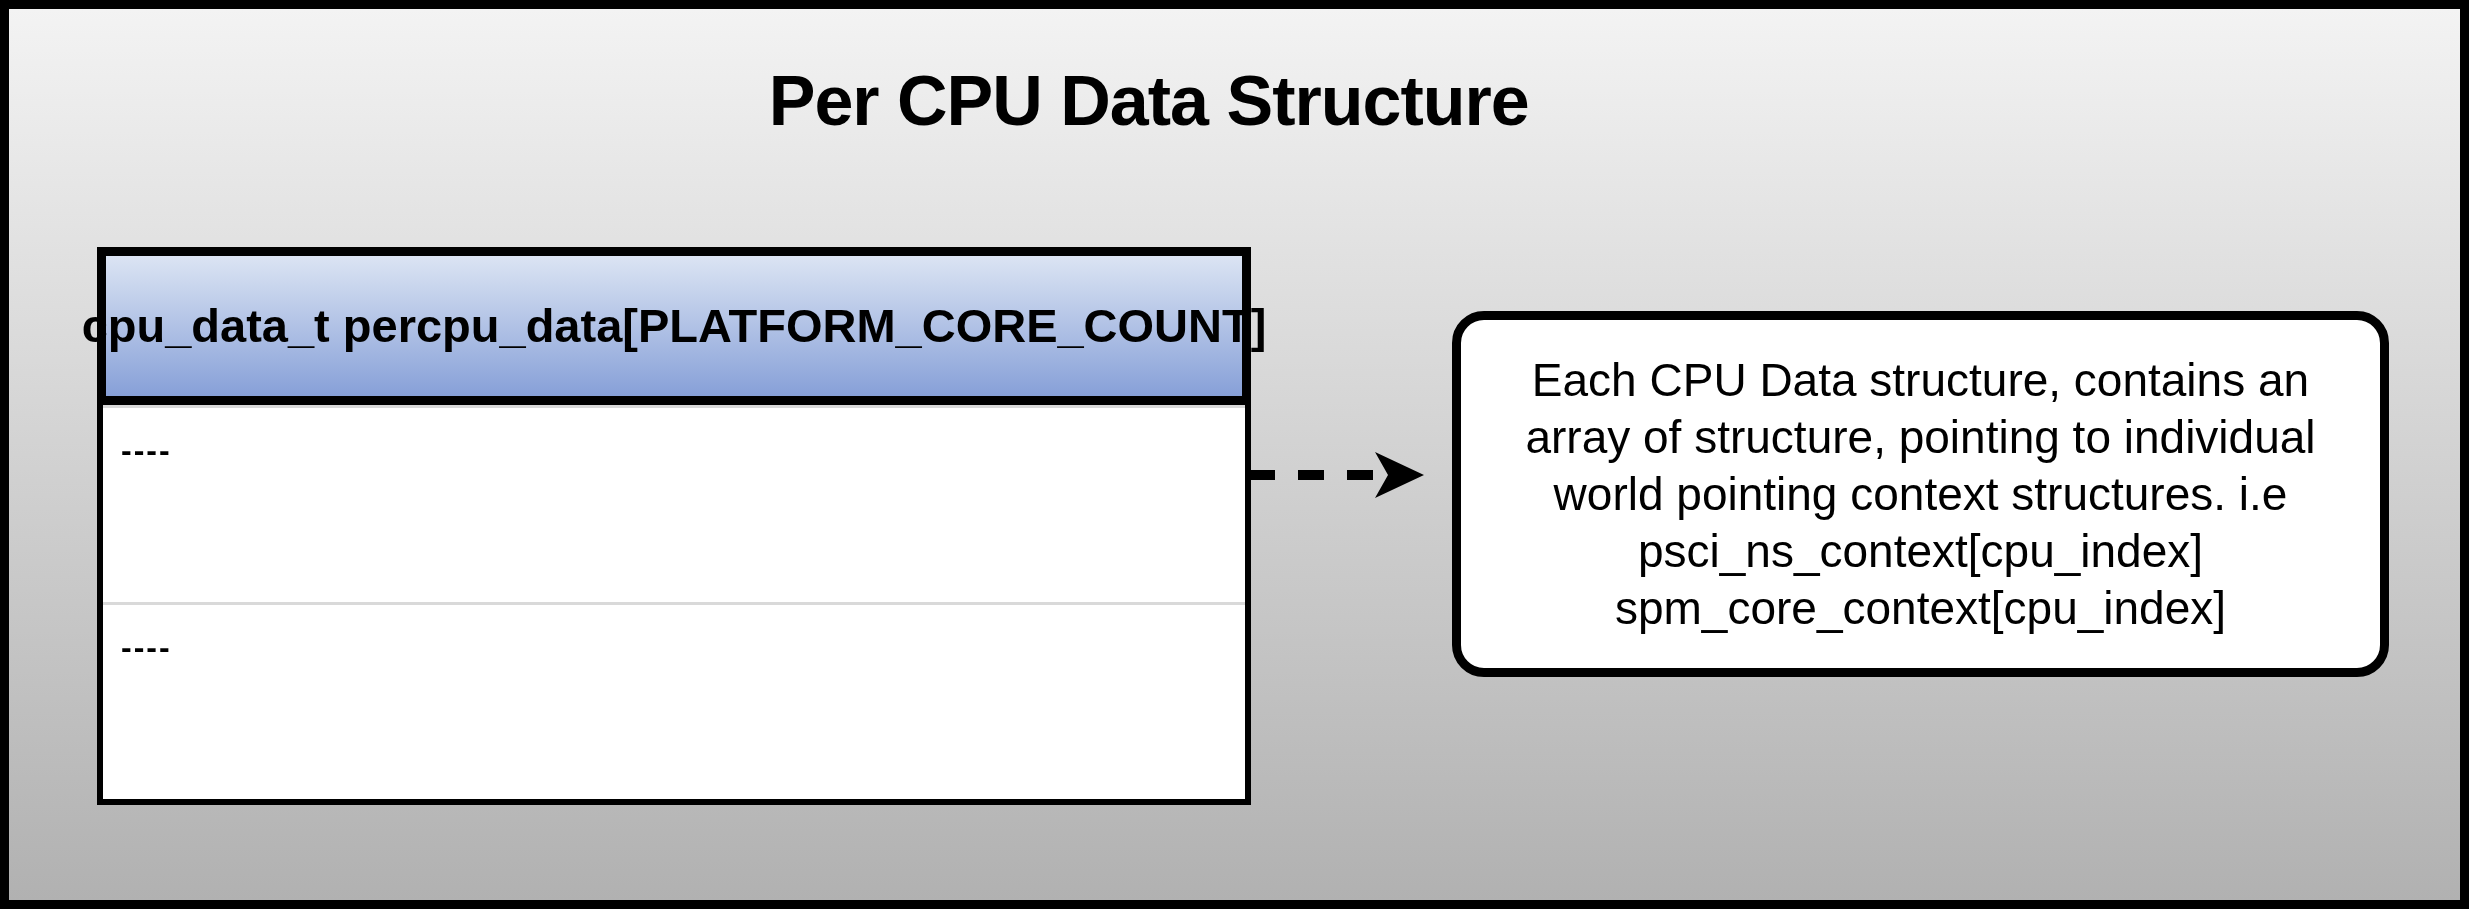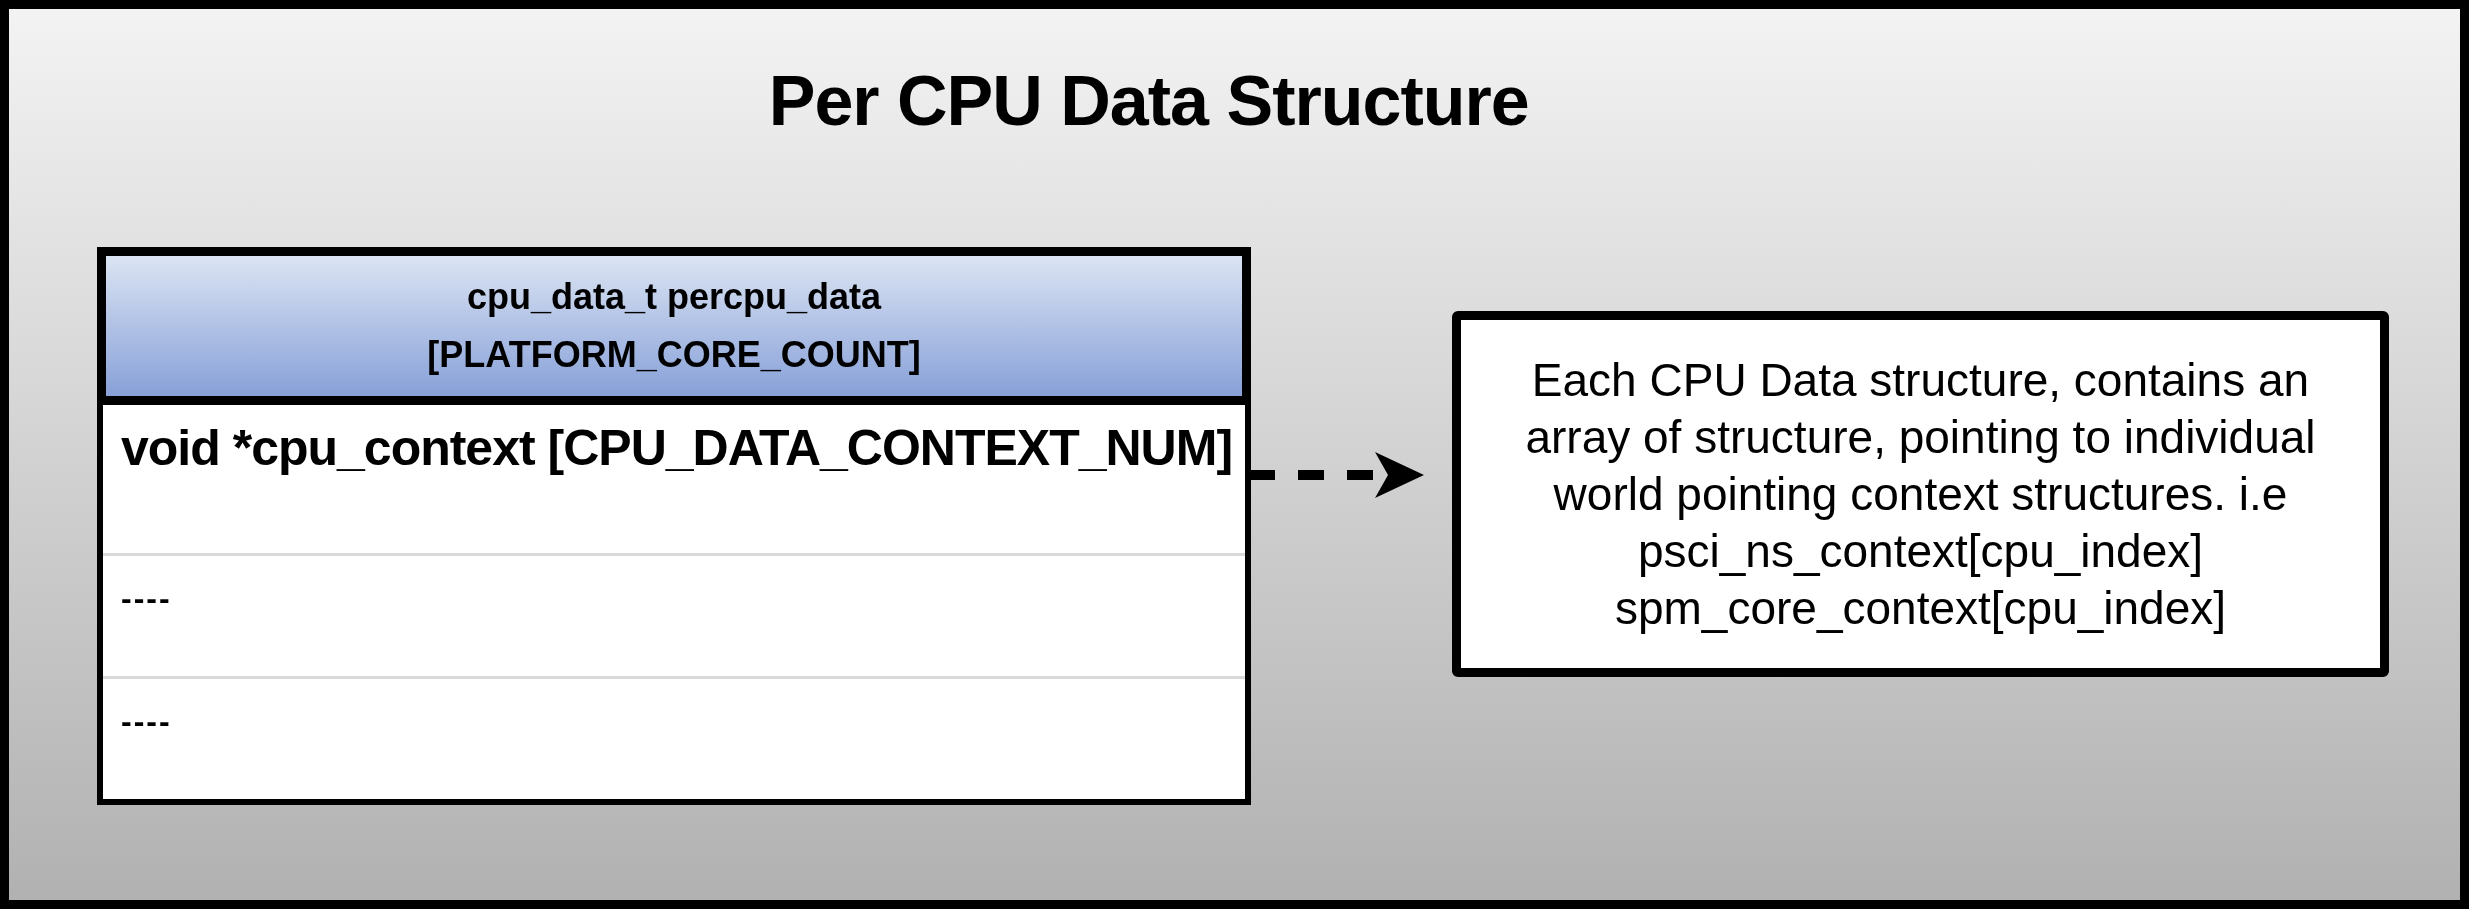--- a/index.html
+++ b/index.html
@@ -38,24 +38,24 @@
     width: 1154px;
     height: 558px;
   }
   .struct-header {
     position: absolute;
     top: 0; left: 0; right: 0;
     height: 158px;
     border: 9px solid #000;
     background: linear-gradient(180deg, var(--header-top, #dbe4f3) 0%, var(--header-bottom, #87a0d8) 100%);
     display: flex;
-    flex-direction: column;
+    flex-direction: row;
     align-items: center;
     justify-content: center;
-    font-size: 36px;
+    font-size: 47px;
     font-weight: bold;
     line-height: 58px;
     text-align: center;
     white-space: nowrap;
   }
   .struct-body {
     position: absolute;
     top: 158px; left: 0; right: 0; bottom: 0;
     border: 6px solid #000;
     border-top: none;
@@ -96,21 +96,21 @@
   }
 
   
   .callout {
     position: absolute;
     left: 1443px;
     top: 302px;
     width: 937px;
     height: 366px;
     border: 9px solid #000;
-    border-radius: 6px;
+    border-radius: 32px;
     background: #fff;
     display: flex;
     flex-direction: column;
     align-items: center;
     justify-content: center;
     text-align: center;
     font-size: 46px;
     line-height: 57px;
     white-space: nowrap;
   }
@@ -121,21 +121,20 @@
 <div class="canvas">
 
   <div class="title">Per CPU Data Structure</div>
 
   <div class="struct-table">
     <div class="struct-header">
       <div>cpu_data_t percpu_data</div>
       <div>[PLATFORM_CORE_COUNT]</div>
     </div>
     <div class="struct-body">
-      <div class="row row-main">void *cpu_context [CPU_DATA_CONTEXT_NUM]</div>
       <div class="row-divider"></div>
       <div class="row row-dash">----</div>
       <div class="row-divider"></div>
       <div class="row row-dash">----</div>
     </div>
   </div>
 
   <svg class="connector" viewBox="0 0 185 56" xmlns="http://www.w3.org/2000/svg" aria-hidden="true">
     <line x1="2" y1="28" x2="132" y2="28" stroke="#000" stroke-width="10" stroke-dasharray="26 23"></line>
     <polygon points="128,5 177,28 128,51 141,28" fill="#000"></polygon>

